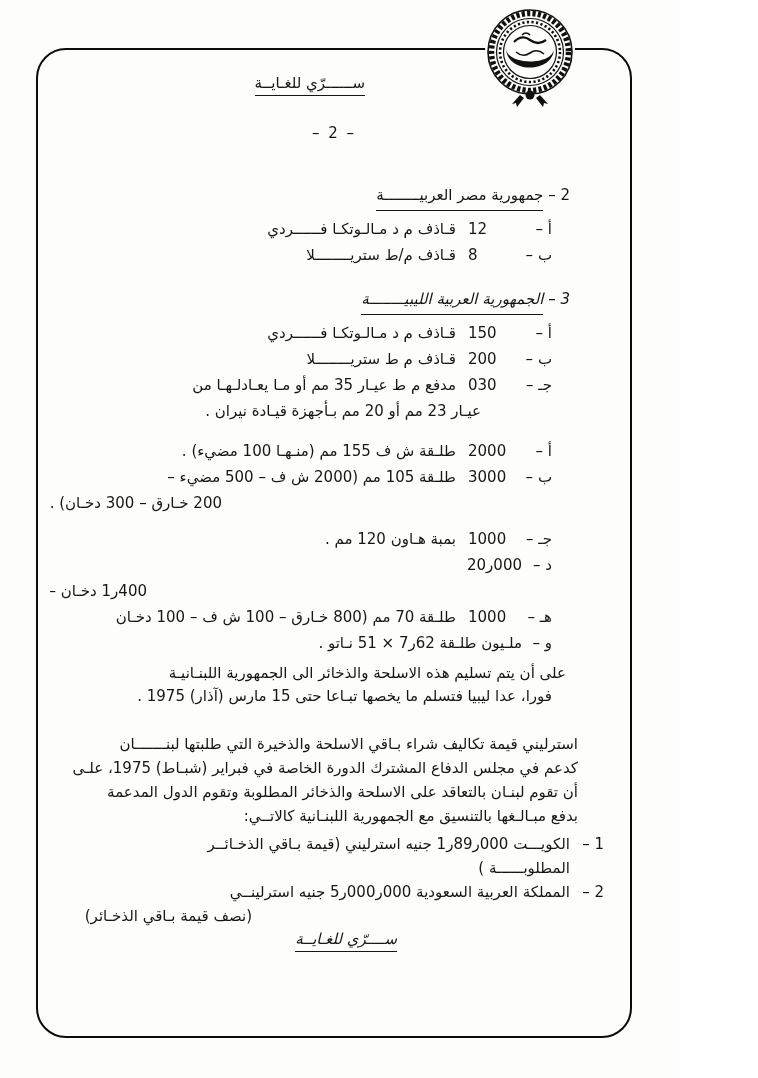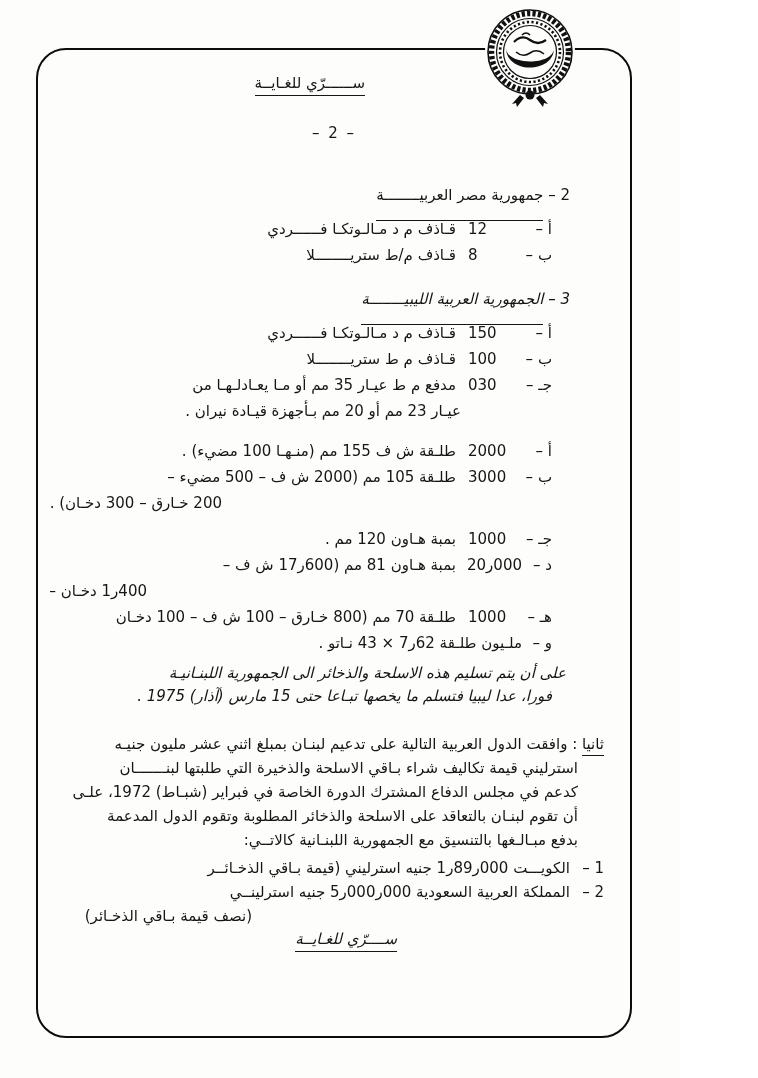--- a/index.html
+++ b/index.html
@@ -33,37 +33,37 @@
     display:block;width:fit-content;
     margin:22px 239px 0 auto;
     border-bottom:1.5px solid #161616;
     padding-bottom:3px;
     letter-spacing:.5px;
     white-space:nowrap;
   }
   .cls.footer{margin:2px 207px 0 auto;font-style:italic;}
   .pagenum{margin-top:28px;letter-spacing:2px;}
   .sec-head{white-space:nowrap;}
-  .sec-head .t{border-bottom:1.5px solid #161616;padding-bottom:16px;}
+  .sec-head .t{border-bottom:1.5px solid #161616;padding-bottom:6px;}
   .h2{margin:44px 34px 0 0;}
   .h3{margin:22px 34px 0 0;font-style:italic;}
   .h4{margin:8px 34px 0 0;}
   .items{margin:12px 52px 0 0;}
   .items4{margin:14px 52px 0 0;}
   .item{display:flex;line-height:26px;white-space:nowrap;}
   .item .m{width:30px;flex:0 0 auto;}
   .item .q{width:54px;flex:0 0 auto;text-align:left;margin-left:12px;}
   .item .t{flex:0 1 auto;}
   .gap-top{margin-top:10px;}
   .contline{line-height:26px;white-space:nowrap;}
-  .cont3{margin-right:91px;}
+  .cont3{margin-right:71px;}
   .cont4a{margin-right:330px;}
   .cont4b{margin-right:405px;}
   .para{line-height:23px;white-space:nowrap;}
-  .delivery{margin-top:6px;font-style:italic;}
+  .delivery{margin-top:6px;}
   .delivery .l1{margin-right:38px;}
   .delivery .l2{margin-right:52px;}
   .secondly{margin-top:24px;}
   .secondly .ln{line-height:24px;white-space:nowrap;}
   .secondly .indent{margin-right:26px;}
   .u{border-bottom:1.5px solid #161616;padding-bottom:2px;}
   .funding{margin-top:4px;}
   .fund-line{display:flex;line-height:24px;white-space:nowrap;}
   .fund-line .m{width:34px;flex:0 0 auto;}
   .fcont1{margin-right:34px;line-height:24px;}
@@ -120,21 +120,21 @@
       <span class="t">الجمهورية العربية الليبيــــــــة</span>
     </div>
     <div class="items">
       <div class="item">
         <span class="m">أ –</span>
         <span class="q">150</span>
         <span class="t">قـاذف م د مـالـوتكـا فــــــردي</span>
       </div>
       <div class="item">
         <span class="m">ب –</span>
-        <span class="q">100</span>
+        <span class="q">200</span>
         <span class="t">قـاذف م ط ستريــــــــلا</span>
       </div>
       <div class="item">
         <span class="m">جـ –</span>
         <span class="q">030</span>
         <span class="t">مدفع م ط عيـار 35 مم أو مـا يعـادلـهـا من</span>
       </div>
       <div class="contline cont3">عيـار 23 مم أو 20 مم بـأجهزة قيـادة نيران .</div>
     </div>
 
@@ -151,54 +151,51 @@
       </div>
       <div class="contline cont4a">200 خـارق – 300 دخـان) .</div>
       <div class="item gap-top">
         <span class="m">جـ –</span>
         <span class="q">1000</span>
         <span class="t">بمبة هـاون 120 مم .</span>
       </div>
       <div class="item">
         <span class="m">د –</span>
         <span class="q">000ر20</span>
-        <span class="t">بمبة هـاون 81 مم (600ر17 ش ف –</span>
       </div>
       <div class="contline cont4b">400ر1 دخـان – 1000 مضـ</div>
       <div class="item">
         <span class="m">هـ –</span>
         <span class="q">1000</span>
         <span class="t">طلـقة 70 مم (800 خـارق – 100 ش ف – 100 دخـان</span>
       </div>
       <div class="item">
         <span class="m">و –</span>
-        <span class="t">ملـيون طلـقة 62ر7 × 43 نـاتو .</span>
+        <span class="t">ملـيون طلـقة 62ر7 × 51 نـاتو .</span>
       </div>
     </div>
 
     <div class="delivery">
       <div class="para l1">على أن يتم تسليم هذه الاسلحة والذخائر الى الجمهورية اللبنـانيـة</div>
       <div class="para l2">فورا، عدا ليبيا فتسلم ما يخصها تبـاعا حتى 15 مارس (آذار) 1975 .</div>
     </div>
 
     <div class="secondly">
-      <div class="ln">
-        <span class="u">ثانيا</span><span> : </span><span>وافقت الدول العربية التالية على تدعيم لبنـان بمبلغ اثني عشر مليون جنيـه</span>
-      </div>
       <div class="ln indent">استرليني قيمة تكاليف شراء بـاقي الاسلحة والذخيرة التي طلبتها لبنـــــــان</div>
-      <div class="ln indent">كدعم في مجلس الدفاع المشترك الدورة الخاصة في فبراير (شبـاط) 1972، علـى</div>
+      <div class="ln indent">كدعم في مجلس الدفاع المشترك الدورة الخاصة في فبراير (شبـاط) 1975، علـى</div>
       <div class="ln indent">أن تقوم لبنـان بالتعاقد على الاسلحة والذخائر المطلوبة وتقوم الدول المدعمة</div>
       <div class="ln indent">بدفع مبـالـغها بالتنسيق مع الجمهورية اللبنـانية كالاتــي:</div>
     </div>
 
     <div class="funding">
       <div class="fund-line">
         <span class="m">1 –</span>
         <span class="t">الكويـــت 000ر89ر1  جنيه استرليني (قيمة بـاقي الذخـائــر</span>
       </div>
+      <div class="fcont1">المطلوبــــــة )</div>
       <div class="fund-line">
         <span class="m">2 –</span>
         <span class="t">المملكة العربية السعودية 000ر000ر5 جنيه استرلينــي</span>
       </div>
       <div class="fcont2">(نصف قيمة بـاقي الذخـائر)</div>
     </div>
 
     <span class="cls footer">ســــرّي للغـايــة</span>
 
   </div>

